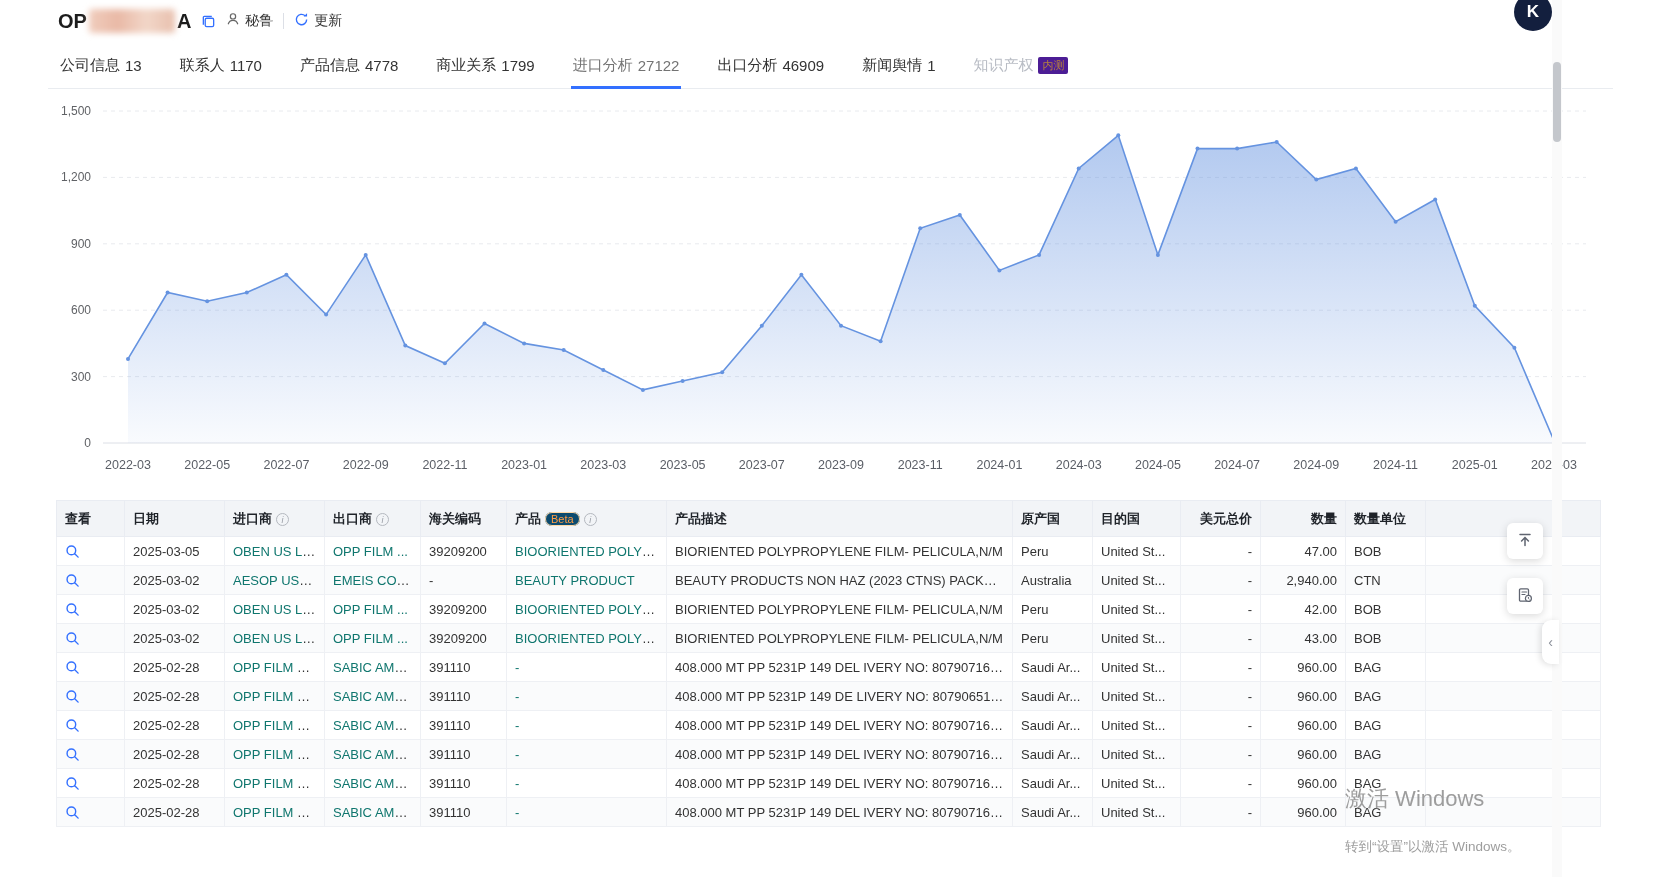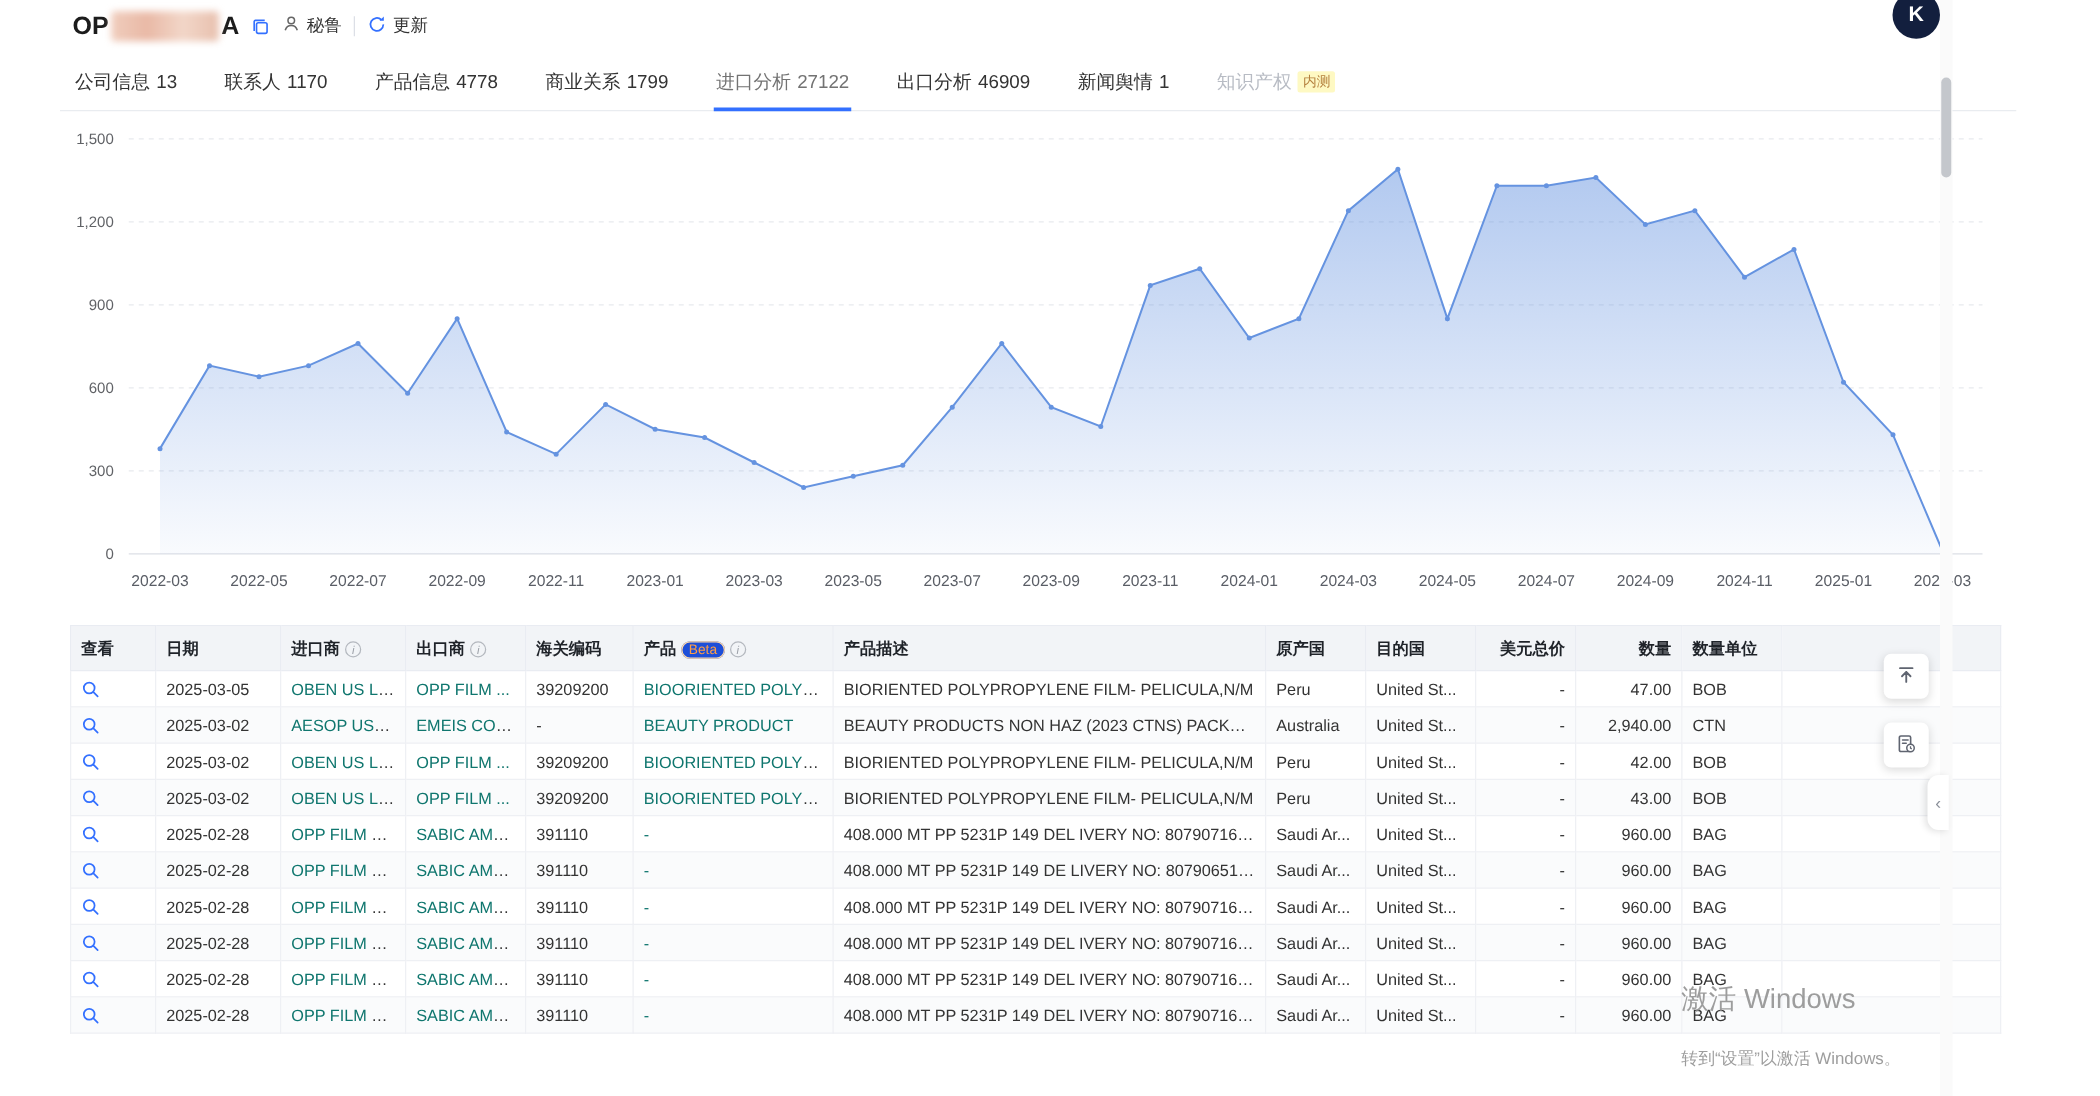--- a/index.html
+++ b/index.html
@@ -20,40 +20,40 @@
   .avatar { position:absolute; left:1514px; top:-7px; width:38px; height:38px; border-radius:50%;
     background:#131f3e; color:#fff; display:flex; align-items:center; justify-content:center;
     font-weight:bold; font-size:17px; cursor:pointer; z-index:10; }
 
   
   .tabbar { display:flex; gap:34px; padding:0 10px; border-bottom:1px solid #e9ecf0; }
   .tab { display:flex; align-items:center; gap:5px; font-size:15px; color:#333;
     padding:14px 2px 11px; border-bottom:3px solid transparent; margin-bottom:-1px; cursor:pointer; white-space:nowrap; }
   .tab.active { color:#737373; border-bottom-color:#3370ff; }
   .tab.disabled { color:#b8bcc4; }
-  .tab-badge { background:#fef9c3; color:#b5813e; font-size:11px; padding:1px 4px; border-radius:2px; }
+  .tab-badge { background:#4c1d95; color:#b5813e; font-size:11px; padding:1px 4px; border-radius:2px; }
 
   
   .chart { margin-top:4px; width:1545px; overflow:hidden; }
   .ytick { font-size:12px; fill:#606266; }
   .xtick { font-size:12.5px; fill:#5a5e66; }
 
   
   .table-wrap { padding:12px 0 0 8px; }
   table { border-collapse:collapse; table-layout:fixed; width:1545px; font-size:13px; }
   thead th { background:#f2f4f7; border:1px solid #e9ecf2; height:36px; font-weight:bold;
     text-align:left; padding:0 8px; color:#1f2329; white-space:nowrap; overflow:hidden; }
   tbody td { border:1px solid #eef0f4; height:29px; padding:0 8px; white-space:nowrap;
     overflow:hidden; text-overflow:ellipsis; color:#333; }
   tbody tr:nth-child(even) { background:#fafbfc; }
   .ar { text-align:right !important; }
   .ac { text-align:left; }
   .link { color:#0f766e; cursor:pointer; }
   .view-btn { display:inline-flex; cursor:pointer; vertical-align:middle; }
-  .beta { background:#1d4ed8; color:#ff9d45; border:1px solid #ffd9a8; border-radius:8px;
+  .beta { background:#0c4a6e; color:#ff9d45; border:1px solid #ffd9a8; border-radius:8px;
     padding:0 5px; font-size:11px; font-weight:normal; margin-left:4px; }
   .info { display:inline-block; width:13px; height:13px; border:1px solid #b4b8bf; border-radius:50%;
     color:#9a9ea6; font-size:9px; line-height:12px; text-align:center; font-weight:normal;
     margin-left:4px; cursor:pointer; font-style:italic; }
 
   
   .fab { position:absolute; left:1507px; width:36px; height:36px; background:#fff; border-radius:6px;
     box-shadow:0 2px 8px rgba(0,0,0,0.15); display:flex; align-items:center; justify-content:center;
     cursor:pointer; z-index:9; }
   .fab1 { top:523px; }

